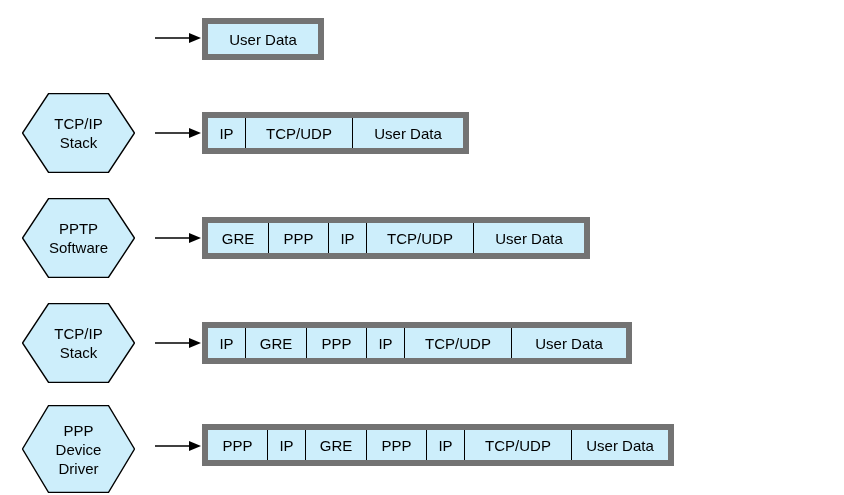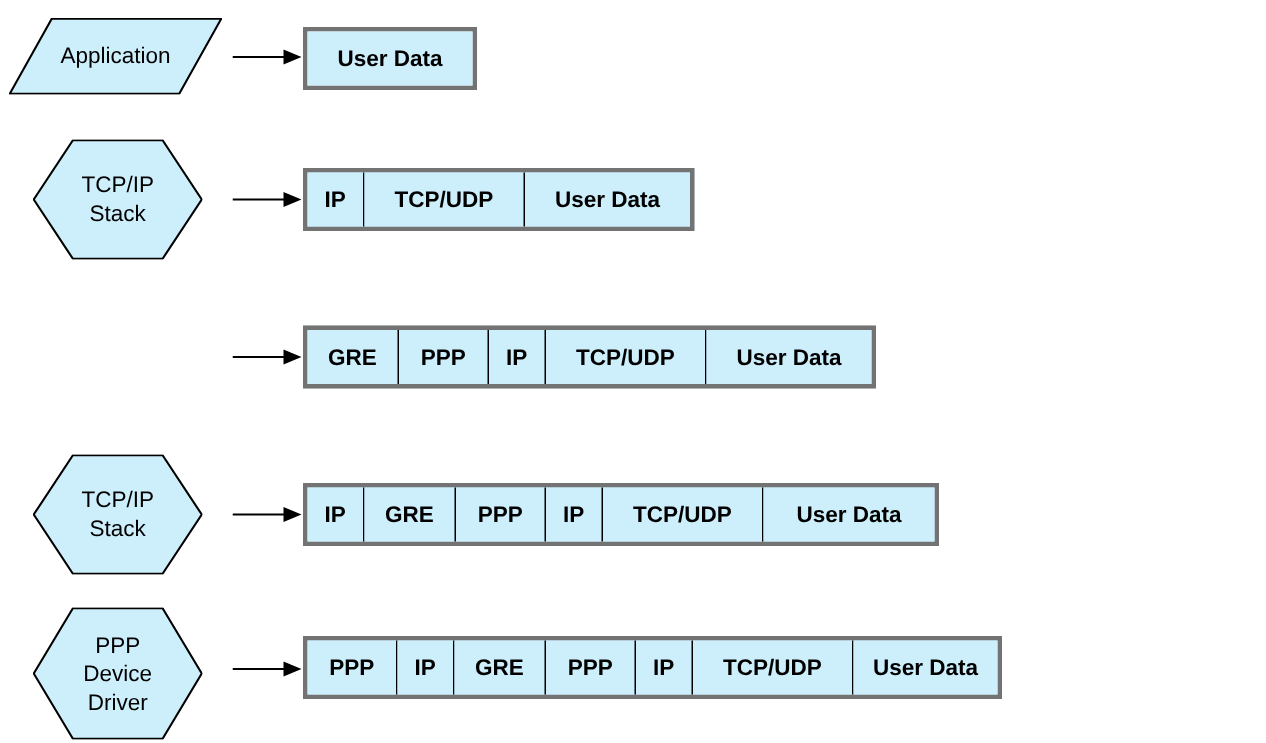--- a/index.html
+++ b/index.html
@@ -43,50 +43,43 @@
   }
   
   .arrow {
     position: absolute;
   }
   
   .packet-bar {
     position: absolute;
     display: flex;
     box-sizing: border-box;
-    border: 3px solid #737373;
+    border: 6px solid #737373;
     background: #cdeefb;
     height: 42px;
-    font-weight: bold;
   }
   .packet-seg {
     box-sizing: border-box;
     display: flex;
     align-items: center;
     justify-content: center;
     border-right: 1px solid #000000;
     font-size: 15px;
     color: #000000;
     background: #cdeefb;
     white-space: nowrap;
   }
   .packet-seg:last-child {
     border-right: none;
   }
 </style>
 </head>
 <body>
 
 <div id="diagram">
-    <div class="stage" style="left: 6px; top: 12px; width: 142px; height: 51px;">
-      <svg width="142" height="51" class="stage-svg">
-        <polygon points="28.5,0.5 141.5,0.5 113.5,50.5 0.5,50.5" fill="#cdeefb" stroke="#000000" stroke-width="1.4" stroke-linejoin="miter"></polygon>
-      </svg>
-      <div class="stage-label" style="transform: translateX(0px);">Application</div>
-    </div>
     <div class="arrow" style="left: 155px; top: 31px;"><svg width="46" height="14">
         <line x1="0" y1="7" x2="35" y2="7" stroke="#000000" stroke-width="1.3"></line>
         <polygon points="34,2 46,7 34,12" fill="#000000"></polygon>
       </svg></div>
     <div class="packet-bar" style="left: 202px; top: 18px;">
       <div class="packet-seg" style="width: 110px;">User Data</div>
     </div>
     <div class="stage" style="left: 22px; top: 93px; width: 113px; height: 80px;">
       <svg width="113" height="80" class="stage-svg">
         <polygon points="26.6,0.5 86.4,0.5 112.5,40.0 86.4,79.5 26.6,79.5 0.5,40.0" fill="#cdeefb" stroke="#000000" stroke-width="1.4" stroke-linejoin="miter"></polygon>
@@ -95,20 +88,27 @@
 Stack</div>
     </div>
     <div class="arrow" style="left: 155px; top: 126px;"><svg width="46" height="14">
         <line x1="0" y1="7" x2="35" y2="7" stroke="#000000" stroke-width="1.3"></line>
         <polygon points="34,2 46,7 34,12" fill="#000000"></polygon>
       </svg></div>
     <div class="packet-bar" style="left: 202px; top: 112px;">
       <div class="packet-seg" style="width: 38px;">IP</div>
       <div class="packet-seg" style="width: 107px;">TCP/UDP</div>
       <div class="packet-seg" style="width: 110px;">User Data</div>
+    </div>
+    <div class="stage" style="left: 22px; top: 198px; width: 113px; height: 80px;">
+      <svg width="113" height="80" class="stage-svg">
+        <polygon points="26.6,0.5 86.4,0.5 112.5,40.0 86.4,79.5 26.6,79.5 0.5,40.0" fill="#cdeefb" stroke="#000000" stroke-width="1.4" stroke-linejoin="miter"></polygon>
+      </svg>
+      <div class="stage-label">PPTP
+Software</div>
     </div>
     <div class="arrow" style="left: 155px; top: 231px;"><svg width="46" height="14">
         <line x1="0" y1="7" x2="35" y2="7" stroke="#000000" stroke-width="1.3"></line>
         <polygon points="34,2 46,7 34,12" fill="#000000"></polygon>
       </svg></div>
     <div class="packet-bar" style="left: 202px; top: 217px;">
       <div class="packet-seg" style="width: 61px;">GRE</div>
       <div class="packet-seg" style="width: 60px;">PPP</div>
       <div class="packet-seg" style="width: 38px;">IP</div>
       <div class="packet-seg" style="width: 107px;">TCP/UDP</div>

